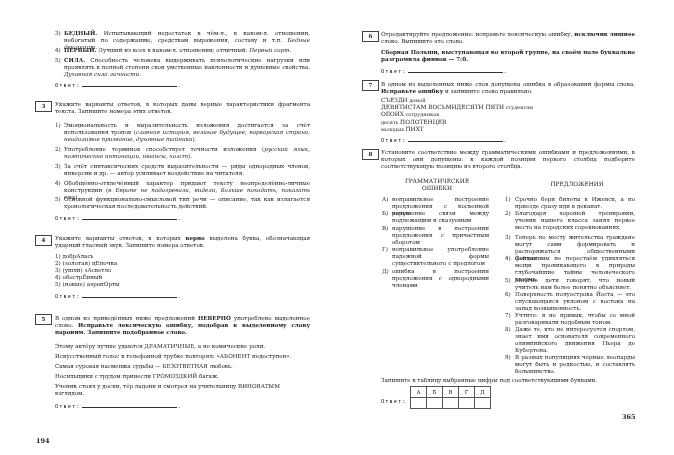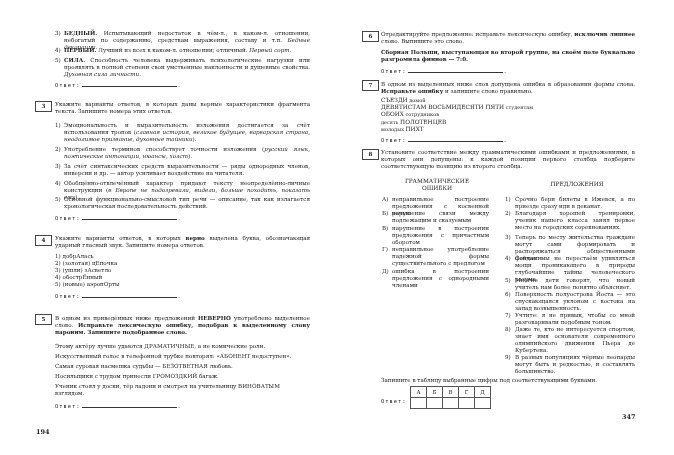--- a/index.html
+++ b/index.html
@@ -91,21 +91,21 @@
   <div class="qtext t" style="top:315px;"><span>В одном из приведённых ниже предложений </span><span class="b">НЕВЕРНО</span><span> употреблено выделенное слово. </span><span class="b">Исправьте лексическую ошибку, подобрав к выделенному слову пароним. Запишите подобранное слово.</span></div>
   <div class="sent t" style="top:343px;">Этому актёру лучше удаются ДРАМАТИЧНЫЕ, а не комические роли.</div>
   <div class="sent t" style="top:353px;">Искусственный голос в телефонной трубке повторял: «АБОНЕНТ недоступен».</div>
   <div class="sent t" style="top:363px;">Самая суровая насмешка судьбы — БЕЗОТВЕТНАЯ любовь.</div>
   <div class="sent t" style="top:373px;">Носильщики с трудом принесли ГРОМОЗДКИЙ багаж.</div>
   <div class="sent t" style="top:383px;">Ученик стоял у доски, тёр ладони и смотрел на учительницу ВИНОВАТЫМ взглядом.</div>
   <div class="ans" style="top:402px;">
     <span>Ответ:</span><span class="line"></span>.
   </div>
 
-  <div class="pgnum" style="top:428px; left:36px;text-align:right;">194</div>
+  <div class="pgnum" style="top:437px; left:36px;text-align:right;">194</div>
 </div>
 
 <div class="page right">
 
   <div class="qbox" style="top:31px; left:25px;">6</div>
   <div class="qtext t" style="top:31px; left:44px; width:254px;"><span>Отредактируйте предложение: исправьте лексическую ошибку, </span><span class="b">исключив лишнее</span><span> слово. Выпишите это слово.</span></div>
   <div class="qtext t b" style="top:49px; left:44px; width:254px;">Сборная Польши, выступающая во второй группе, на своём поле буквально разгромила финнов — 7:0.</div>
   <div class="ans" style="top:67px; left:44px;">
     <span>Ответ:</span><span class="line"></span>.
   </div>
@@ -202,14 +202,14 @@
     <tr>
       <td></td>
       <td></td>
       <td></td>
       <td></td>
       <td></td>
     </tr>
   </tbody>
     </table>
 
-  <div class="pgnum" style="top:413px; left:285px;">347</div>
+  <div class="pgnum" style="top:413px; left:285px;">365</div>
 </div>
 
 </body></html>

